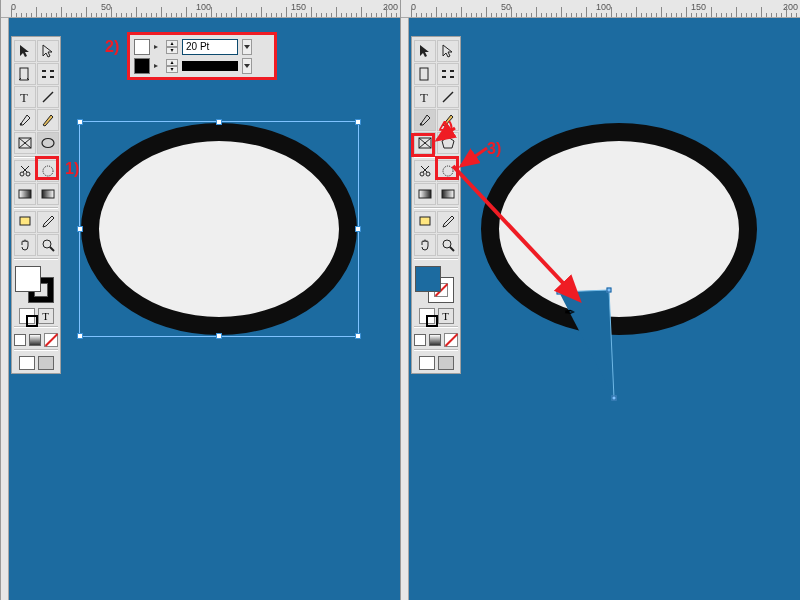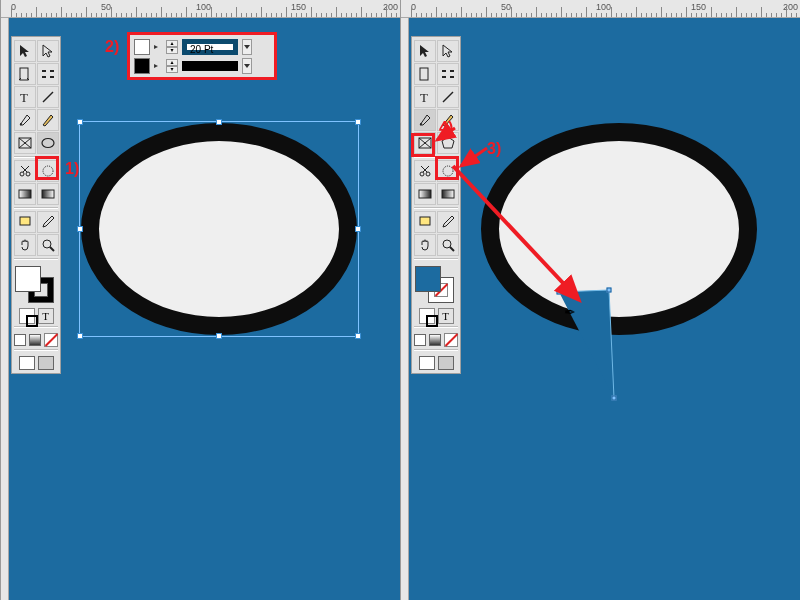--- a/index.html
+++ b/index.html
@@ -165,21 +165,21 @@
     z-index: 15;
     padding: 3px 4px;
     display:flex;
     flex-direction:column;
     gap:2px;
   }
   .sp-row{display:flex;align-items:center;gap:4px;height:18px;}
   .sp-sw{width:16px;height:16px;border:1px solid #777;}
   .sp-spin{width:12px;display:flex;flex-direction:column;}
   .sp-spin .b{height:7px;border:1px solid #999;background:#eee;font-size:6px;text-align:center;line-height:5px;}
-  .sp-input{width:56px;height:16px;border:5px solid #0c4a6e;background:#fff;font-size:10px;padding:0 3px;display:flex;align-items:flex-start;}
+  .sp-input{width:56px;height:16px;border:1px solid #0c4a6e;background:#fff;font-size:10px;padding:0 3px;display:flex;align-items:center;}
   .sp-dd{width:10px;height:16px;border:1px solid #999;background:#eee;display:flex;align-items:center;justify-content:center;}
   .sp-dd::after{content:"";border-left:3px solid transparent;border-right:3px solid transparent;border-top:4px solid #333;}
   .sp-stroke-prev{width:56px;height:10px;background:#000;}
 
   
   .ellipse {
     position: absolute;
     border-radius: 50%;
     background: #efefef;
   }

